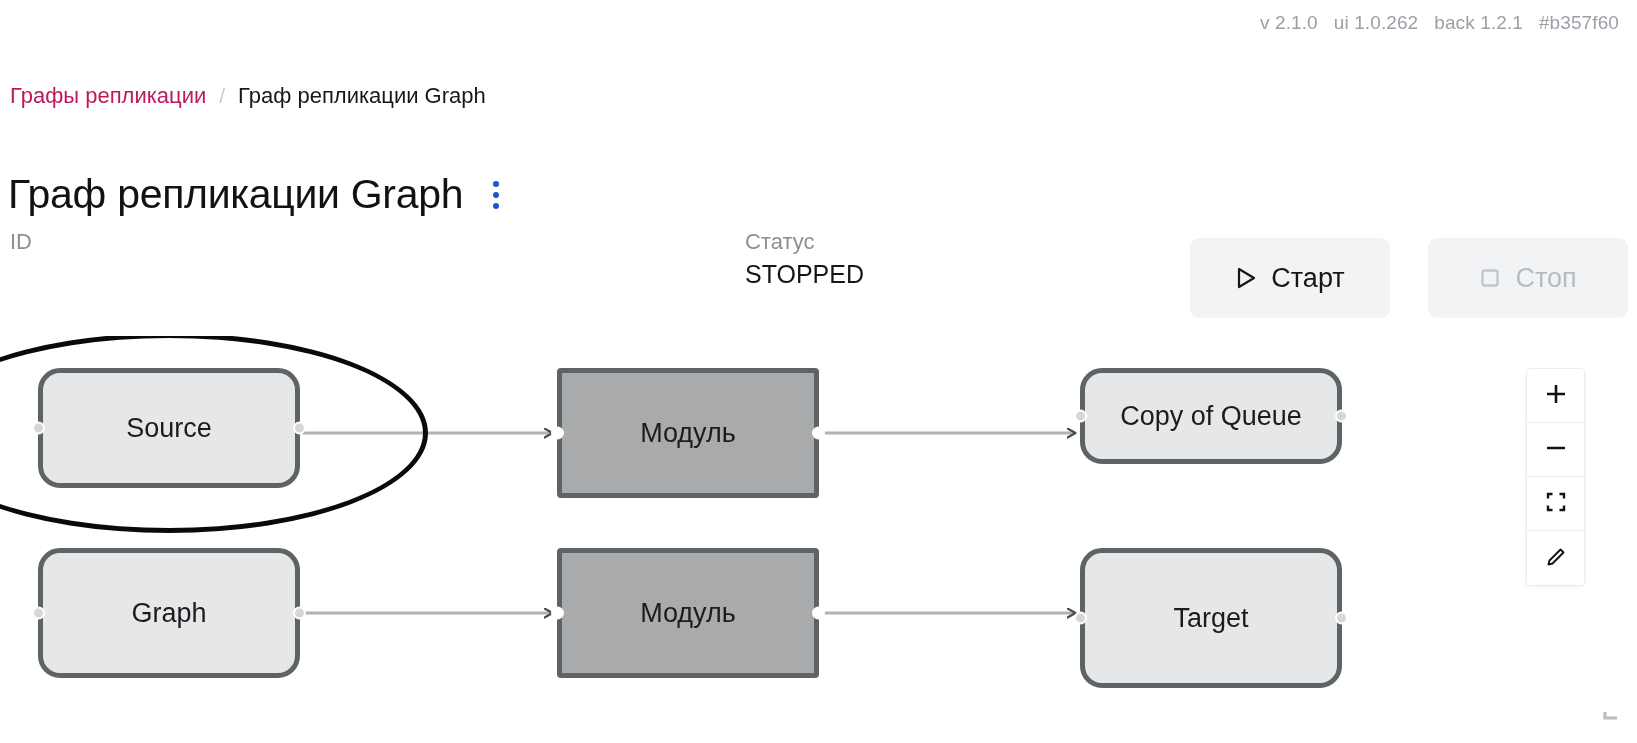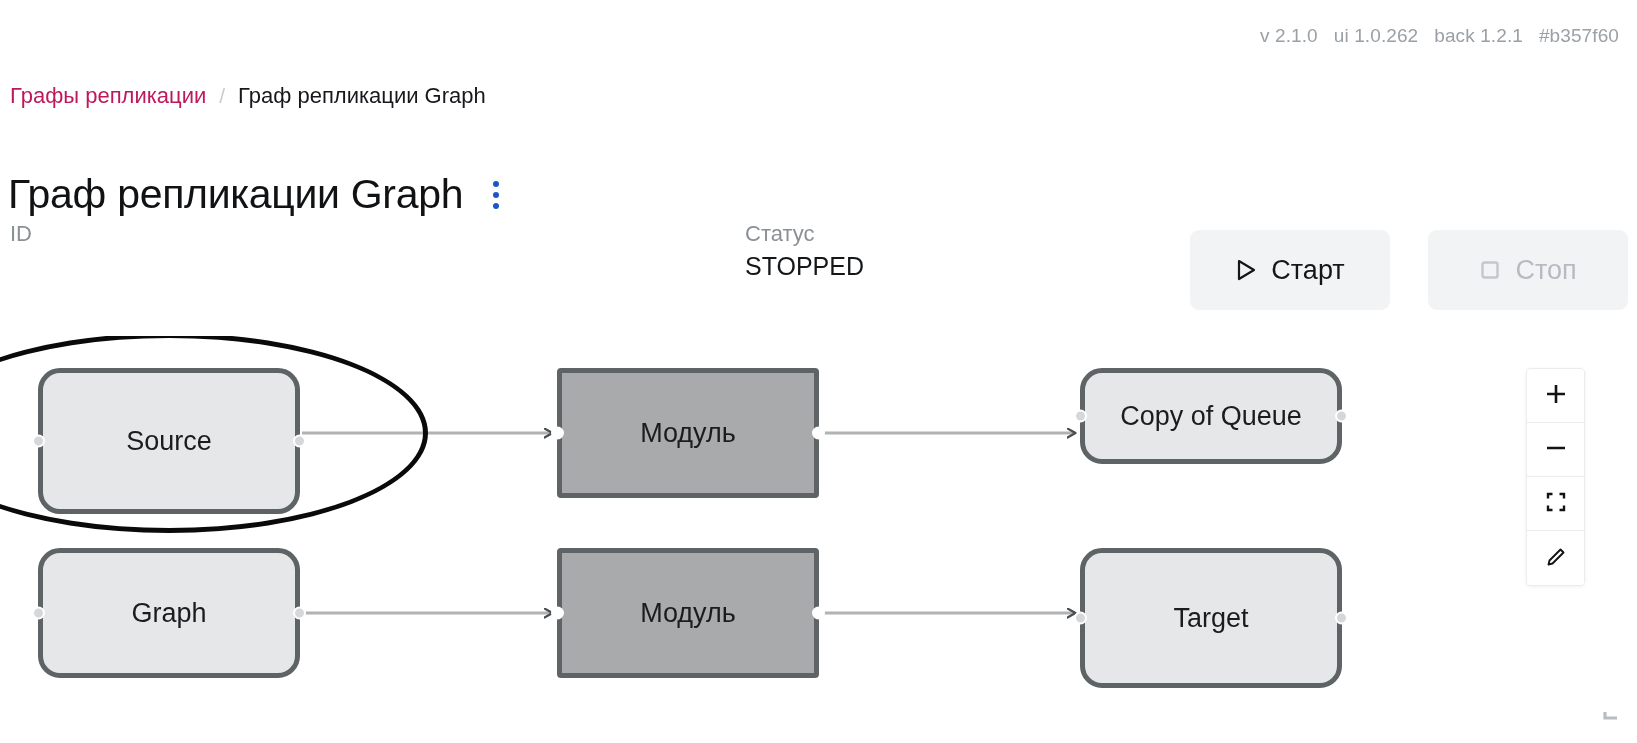--- a/index.html
+++ b/index.html
@@ -26,21 +26,21 @@
     position: absolute;
     top: 12px;
     right: 18px;
     display: flex;
     gap: 16px;
     font-size: 19px;
     color: #9aa0a6;
     letter-spacing: 0.1px;
     white-space: nowrap;
   }
-  .version-bar span { display: inline-block; margin-top: 13px; }
+  .version-bar span { display: inline-block; }
 
   
   .breadcrumb {
     position: absolute;
     top: 83px;
     left: 10px;
     display: flex;
     align-items: baseline;
     gap: 13px;
     font-size: 22px;
@@ -89,21 +89,21 @@
     display: block;
     width: 6px;
     height: 6px;
     border-radius: 50%;
     background: #1b56c9;
   }
 
   
   .meta-row {
     position: absolute;
-    top: 220px;
+    top: 228px;
     left: 0;
     width: 1637px;
     height: 88px;
   }
   .meta-field {
     position: absolute;
     top: 0;
     display: flex;
     flex-direction: column;
     gap: 3px;
@@ -320,21 +320,21 @@
       <g id="edge-lines">
           <line x1="302" y1="97" x2="552" y2="97" stroke="#b0b2b4" stroke-width="3" marker-end="url(#arrowhead)"></line>
           <line x1="821" y1="97" x2="1075" y2="97" stroke="#b0b2b4" stroke-width="3" marker-end="url(#arrowhead)"></line>
           <line x1="302" y1="277" x2="552" y2="277" stroke="#b0b2b4" stroke-width="3" marker-end="url(#arrowhead)"></line>
           <line x1="821" y1="277" x2="1075" y2="277" stroke="#b0b2b4" stroke-width="3" marker-end="url(#arrowhead)"></line>
         </g>
     </svg>
 
     <div id="nodes-layer">
         <div class="selection-ellipse" style="left: -90px; top: -3px; width: 518px; height: 200px;"></div>
-        <div class="node rounded" style="left: 38px; top: 32px; width: 262px; height: 146px;">
+        <div class="node rounded" style="left: 38px; top: 32px; width: 262px; height: 120px;">
           <span>Source</span>
           <span class="handle left"></span>
           <span class="handle right"></span>
         </div>
         <div class="node square" style="left: 557px; top: 32px; width: 262px; height: 130px;">
           <span>Модуль</span>
           <span class="handle left"></span>
           <span class="handle right"></span>
         </div>
         <div class="node rounded" style="left: 1080px; top: 32px; width: 262px; height: 96px;">

